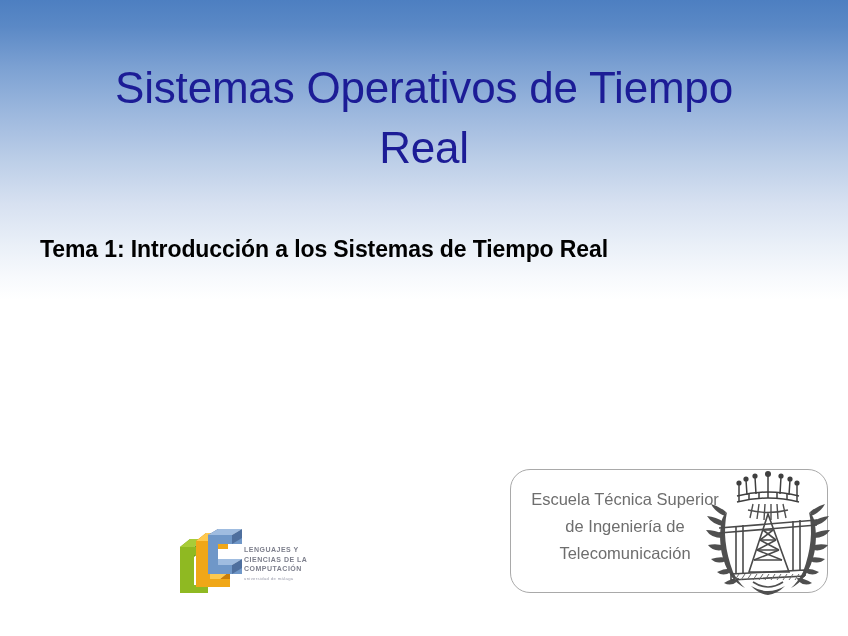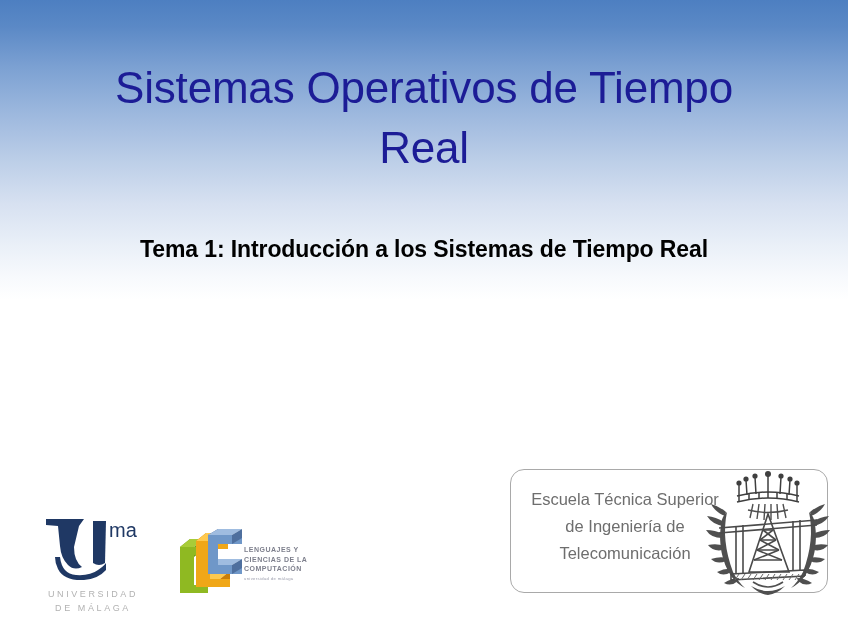--- a/index.html
+++ b/index.html
@@ -49,21 +49,20 @@
     letter-spacing: -0.2px;
     white-space: pre-line;
   }
 
   
   .tema {
     position: absolute;
     left: 40px;
     top: 236px;
     width: 768px;
-    text-align: center;
     color: #000000;
     font-size: 23px;
     font-weight: bold;
     letter-spacing: -0.1px;
   }
 
   
   .degree {
     position: absolute;
     left: 40px;
@@ -131,21 +130,21 @@
   }
 
   
   .etsit-box {
     position: absolute;
     left: 510px;
     top: 469px;
     width: 318px;
     height: 124px;
     border: 1.5px solid #a9a9a9;
-    border-radius: 14px;
+    border-radius: 20px;
     background: #ffffff;
     box-sizing: border-box;
   }
   .etsit-text {
     position: absolute;
     left: 8px;
     top: 16px;
     width: 212px;
     text-align: center;
     color: #6e6e6e;
@@ -167,33 +166,20 @@
 <div class="slide">
 
   <div class="bg-gradient"></div>
 
   <div class="title">Sistemas Operativos de Tiempo
 Real</div>
 
   <div class="tema">Tema 1: Introducción a los Sistemas de Tiempo Real</div>
 
 
-  <div class="uma-logo">
-    <svg class="uma-mark" viewBox="0 0 104 72">
-
-      <path d="M8 6 L46 6 L41 13 L36 34 Q36 48 44 54 Q36 58 30 52 Q23 45 22 33 L20 13 L8 12 Z" fill="#1f3864"></path>
-
-      <path d="M55 8 L68 8 L67 50 Q61 54 55 50 Z" fill="#1f3864"></path>
-
-      <path d="M22 44 Q24 61 38 62 Q52 63 60 57 Q66 53 68 50 L68 57 Q60 66 46 67 Q26 68 20 56 Q17 50 17 44 Z" fill="#1f3864"></path>
-      <text x="71" y="24" font-family="Liberation Sans, sans-serif" font-size="20" fill="#1f3864">ma</text>
-    </svg>
-    <div class="uma-caption">UNIVERSIDAD
-DE MÁLAGA</div>
-  </div>
 
   <div class="lcc-logo">
     <svg class="lcc-mark" viewBox="0 0 68 74">
 
       <g>
         <polygon points="2,20 12,12 12,58 2,66" fill="#6f9b1c"></polygon>
         <polygon points="2,20 12,12 26,12 16,20" fill="#a8cc38"></polygon>
         <polygon points="2,66 12,58 30,58 20,66" fill="#a8cc38"></polygon>
         <rect x="2" y="20" width="14" height="46" fill="#8fb922"></rect>
         <polygon points="16,20 26,12 26,22 16,30" fill="#6f9b1c"></polygon>

